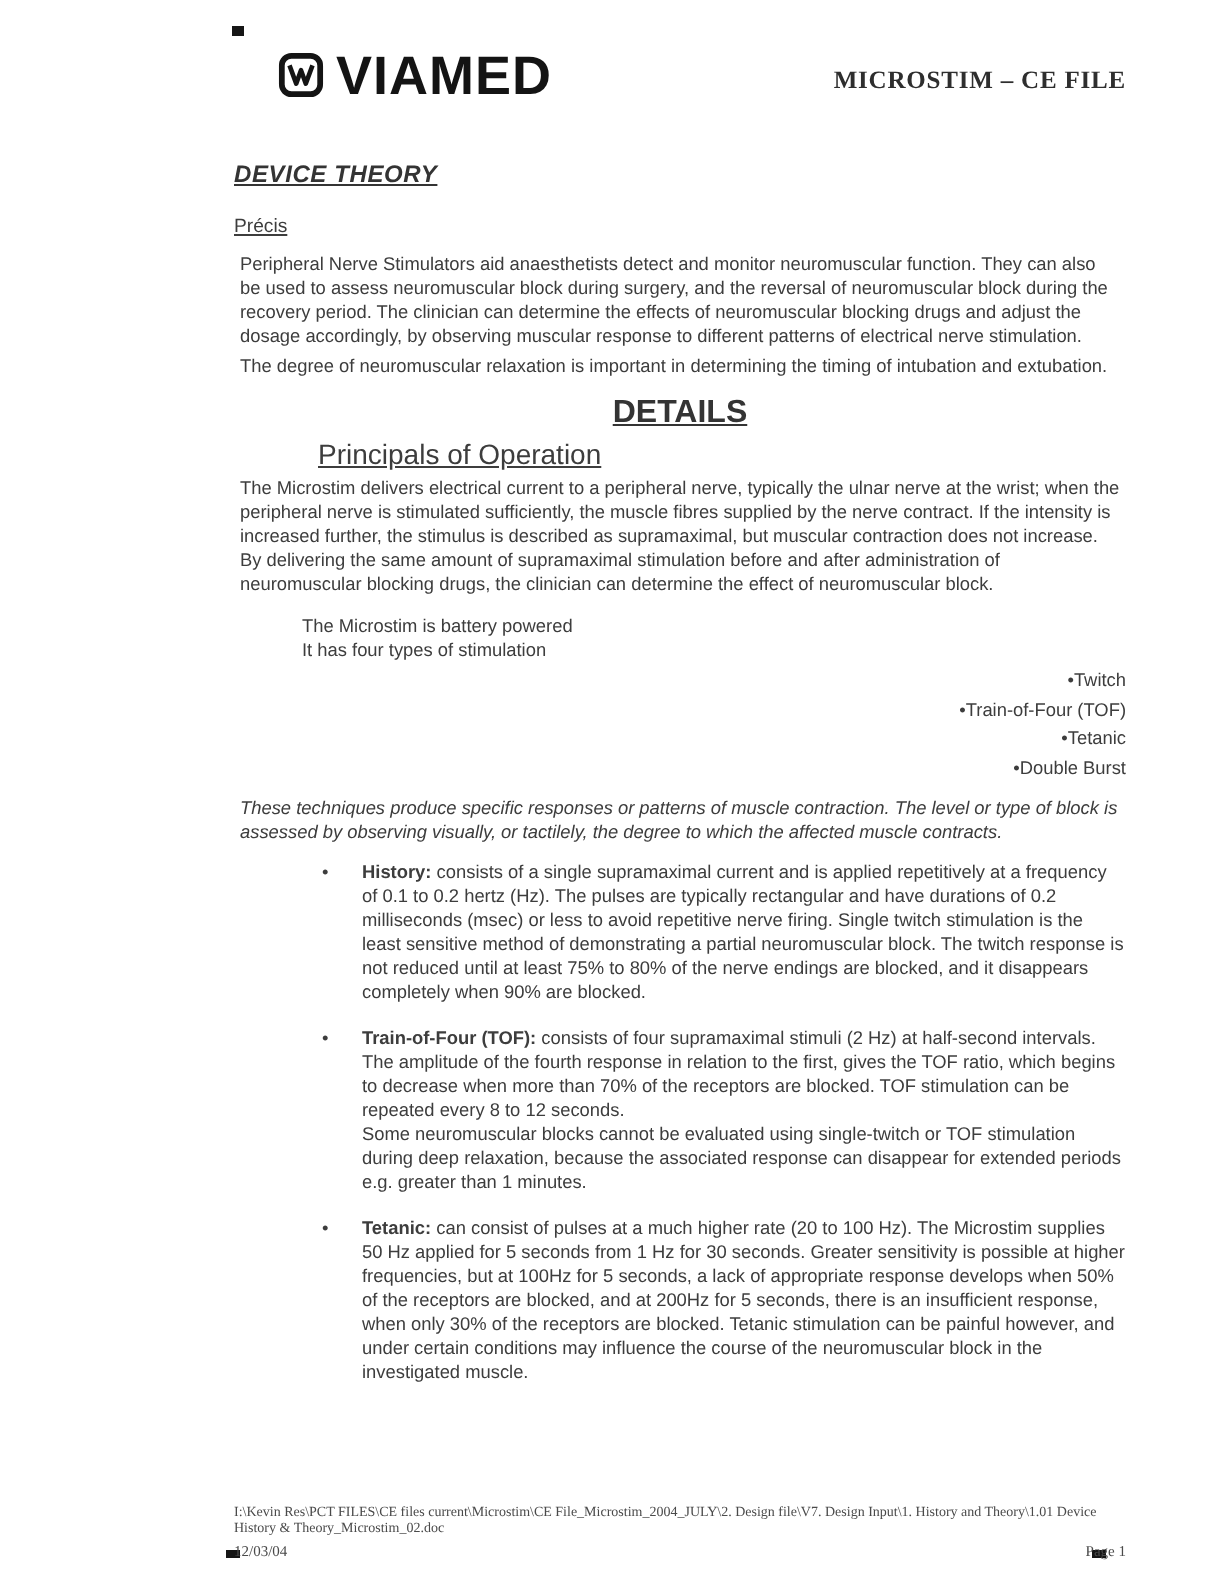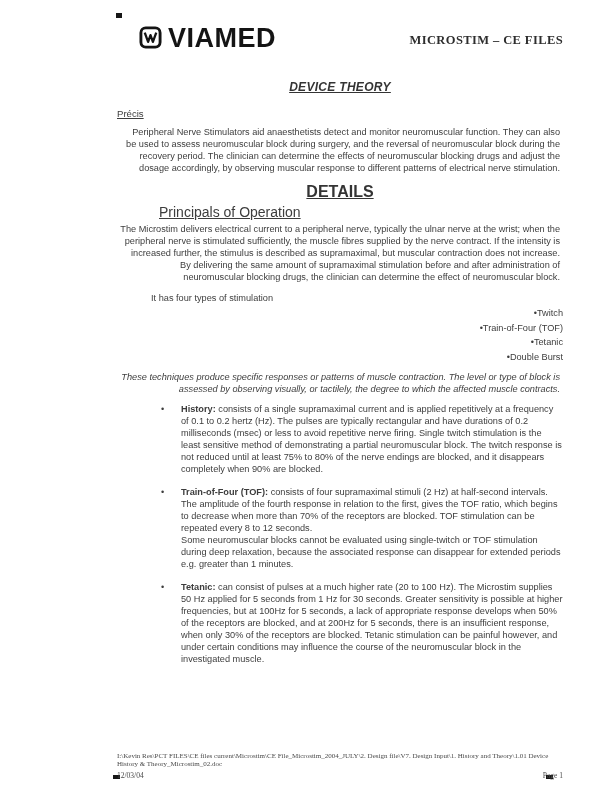--- a/index.html
+++ b/index.html
@@ -30,38 +30,38 @@
     color: #141414; font-family: "Liberation Sans", sans-serif;
   }
   .logo-svg { display: block; }
   .doc-ref {
     font-family: "Liberation Serif", serif;
     font-weight: bold; font-size: 12.5px; letter-spacing: 0.4px;
     color: #2e2e2e; margin-bottom: 3px;
   }
   
   .doc-title {
-    margin-top: 32px; text-align: center;
+    margin-top: 32px; 
     font-size: 12px; font-weight: bold; font-style: italic;
     text-decoration: underline; letter-spacing: 0.3px; color: #343434;
   }
   .sub-h {
     margin-top: 15px; margin-bottom: 6px;
     font-size: 9.6px; text-decoration: underline; color: #3d3d3d;
   }
   .details-h {
     margin-top: 12px; text-align: center;
     font-size: 16px; font-weight: bold; text-decoration: underline;
     color: #343434;
   }
   .principals-h {
     margin-top: 8px; margin-bottom: 5px;
     font-size: 14px; text-decoration: underline; margin-left: 42px;
   }
-  .para { margin: 3px; text-align: right; }
+  .para { margin: 3px; }
   .para + .para { margin-top: 0; }
   .gap-s { margin-top: 7px; font-style: italic; }
   
   .indent-block { margin-top: 9px; margin-left: 34px; }
   
   .type-list { margin: 2px 0 0 74px; padding: 0; list-style: none; }
   .type-list li { line-height: 14.5px; text-align: right; }
   .type-list li::before { content: "\2022"; display: inline-block; width: 16px; }
   
   .desc-list { margin-top: 8px; }
@@ -98,36 +98,38 @@
     <div class="hdr">
       <div class="logo">
         <span>
           <svg class="logo-svg" width="23" height="23" viewBox="0 0 24 24">
             <rect x="2" y="2" width="20" height="20" rx="5" fill="none" stroke="#141414" stroke-width="3"></rect>
             <path d="M6 7 L9.5 16.5 L12 9.5 L14.5 16.5 L18 7" fill="none" stroke="#141414" stroke-width="2.4" stroke-linejoin="round"></path>
           </svg>
         </span>
         <span class="logo-text">VIAMED</span>
       </div>
-      <div class="doc-ref">MICROSTIM – CE FILES</div>
+      <div class="doc-ref">MICROSTIM – CE FILE</div>
     </div>
 
     <div class="doc-title">DEVICE THEORY</div>
 
     <div class="sub-h">Précis</div>
 
     <p class="para">Peripheral Nerve Stimulators aid anaesthetists detect and monitor neuromuscular function. They can also be used to assess neuromuscular block during surgery, and the reversal of neuromuscular block during the recovery period. The clinician can determine the effects of neuromuscular blocking drugs and adjust the dosage accordingly, by observing muscular response to different patterns of electrical nerve stimulation.</p>
+    <p class="para">The degree of neuromuscular relaxation is important in determining the timing of intubation and extubation.</p>
 
     <div class="details-h">DETAILS</div>
 
     <div class="principals-h">Principals of Operation</div>
 
     <p class="para">The Microstim delivers electrical current to a peripheral nerve, typically the ulnar nerve at the wrist; when the peripheral nerve is stimulated sufficiently, the muscle fibres supplied by the nerve contract. If the intensity is increased further, the stimulus is described as supramaximal, but muscular contraction does not increase. By delivering the same amount of supramaximal stimulation before and after administration of neuromuscular blocking drugs, the clinician can determine the effect of neuromuscular block.</p>
 
     <div class="indent-block">
+      <div>The Microstim is battery powered</div>
       <div>It has four types of stimulation</div>
     </div>
 
     <ul class="type-list">
       <li>Twitch</li>
       <li>Train-of-Four (TOF)</li>
       <li>Tetanic</li>
       <li>Double Burst</li>
     </ul>
 

